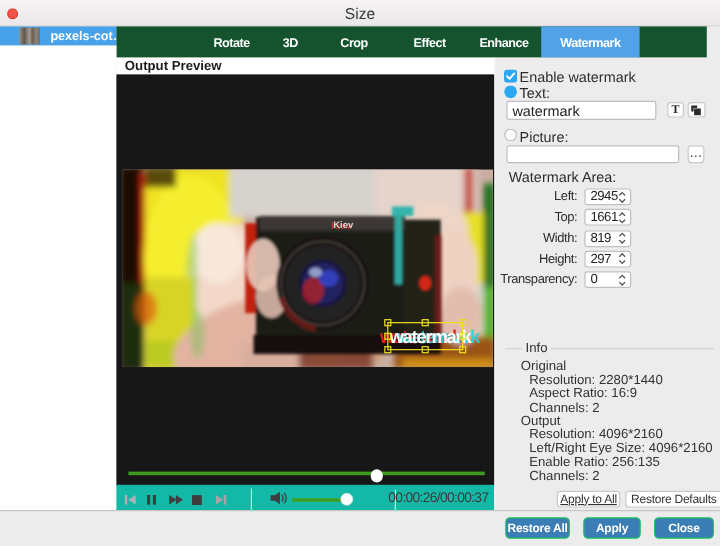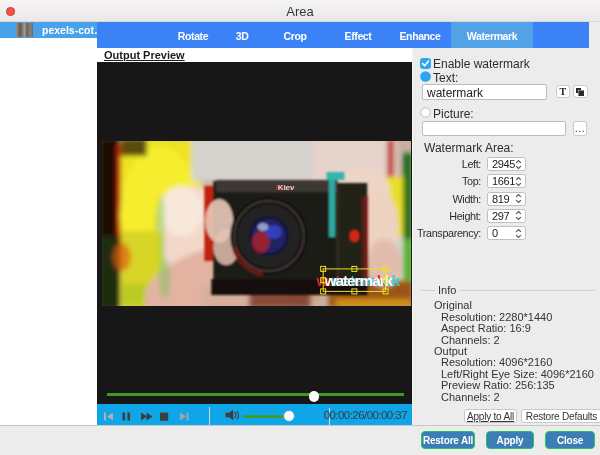--- a/index.html
+++ b/index.html
@@ -8,52 +8,52 @@
 #titlebar { position:absolute; left:0; top:0; width:600px; height:22px;
   background:linear-gradient(#f5f3f3,#eae8e8); border-bottom:1px solid #d8d6d6; }
 #closebtn { position:absolute; left:6px; top:7px; width:8.5px; height:8.5px; border-radius:50%;
   background:#f3544a; border:0.5px solid #d8392f; }
 #title { position:absolute; left:0; top:4px; width:600px; text-align:center;
   font-size:13px; color:#383838; }
 #listitem { position:absolute; left:0; top:22px; width:97px; height:16px; background:#47a2e9; }
 #thumb { position:absolute; left:16px; top:1px; width:17px; height:14px;
   background:linear-gradient(90deg,#9a948a 0%, #5f574d 25%, #a39a90 50%, #6d6158 65%, #8d8478 85%, #6e655c 100%); }
 #listitem span { position:absolute; left:42px; top:2px; font-size:10.5px; font-weight:bold; color:#fff; white-space:nowrap; }
-#tabbar { position:absolute; left:97px; top:22px; width:492px; height:26px; background:#3b82f6;text-align:right; }
+#tabbar { position:absolute; left:97px; top:22px; width:492px; height:26px; background:#14532d;text-align:right; }
 #seltab { position:absolute; left:354px; top:0; width:82px; height:26px; background:#52a2e8; }
 .tab { position:absolute; top:8px; font-size:10.5px; font-weight:bold; letter-spacing:-0.4px; color:#fff; transform:translateX(-50%); }
 #sidebar { position:absolute; left:0; top:38px; width:97px; height:387px; background:#fff; }
 #opstrip { position:absolute; left:97px; top:48px; width:315px; height:14px; background:#fff; }
-#opstrip span { position:absolute; left:7px; top:1px; font-size:11px; color:#1c1c1c; font-weight:bold;text-decoration:underline;}
+#opstrip span { position:absolute; left:7px; top:1px; font-size:11px; color:#1c1c1c; font-weight:bold;}
 #black { position:absolute; left:97px; top:62px; width:327px; height:343px; background:#171717; }
 #video { position:absolute; left:5px; top:79px; width:309px; height:165px; }
 #seekline { position:absolute; left:10px; top:331px; width:297px; height:2.5px; background:#3c9b20; }
 #seekknob { position:absolute; left:211.5px; top:329px; width:10.5px; height:10.5px; border-radius:50%; background:#fdfdfd; }
-#controls { position:absolute; left:97px; top:404px; width:315px; height:21px; background:#0ea5e9; }
+#controls { position:absolute; left:97px; top:404px; width:315px; height:21px; background:#14b8a6; }
 #rightpanel { position:absolute; left:412px; top:48px; width:188px; height:377px; background:#ececec; }
 #bottombar { position:absolute; left:0; top:425px; width:600px; height:30px; background:#ececec;
   border-top:1px solid #c6c6c6; }
 .bluebtn { position:absolute; height:18px; background:#3b7db5; border:1px solid #22c55e; border-radius:4px;
   color:#fff; font-size:10px; font-weight:bold; letter-spacing:-0.2px; display:flex; align-items:center; justify-content:center; white-space:nowrap; }
 .whitebtn { position:absolute; background:#fff; border:1px solid #c9c9c9; border-radius:3px;
   color:#333; font-size:10px; letter-spacing:-0.2px; display:flex; align-items:center; justify-content:center; white-space:nowrap; }
 .lbl { position:absolute; font-size:12px; color:#2d2d2d; white-space:nowrap; }
 .field { position:absolute; background:#fff; border:1px solid #bebebe; border-radius:2px; }
 .ilbl { position:absolute; font-size:11px; color:#333; white-space:nowrap; }
 .spin { position:absolute; left:75px; width:39px; height:14px; background:#fff;
   border:1px solid #c0c0c0; border-radius:2.5px; font-size:11px; letter-spacing:-0.4px; color:#222; padding-left:4px; }
 .spinrow { position:absolute; left:412px; width:188px; height:14px; }
 .spinrow .rl { position:absolute; right:119px; top:1px; font-size:10.8px; letter-spacing:-0.35px; color:#2d2d2d; }
 .chev { position:absolute; left:103px; top:1.5px; }
 </style>
 </head>
 <body>
 <div id="titlebar">
     <div id="closebtn"></div>
-    <div id="title">Area</div>
+    <div id="title">Size</div>
   </div>
 <div id="listitem">
     <div id="thumb"></div>
     <span>pexels-cot…</span>
   </div>
 <div id="tabbar">
   <div id="seltab"></div>
   <span class="tab" style="left:96px;">Rotate</span>
   <span class="tab" style="left:145px;">3D</span>
   <span class="tab" style="left:198px;">Crop</span>
@@ -274,21 +274,21 @@
 
 <div style="position:absolute; left:421px; top:290px; width:174px; height:1px; background:#d2d2d2;"></div>
 <span class="ilbl" style="left:435px; top:284px; background:#ececec; padding:0 3px;">Info</span>
 <span class="ilbl" style="left:434px; top:299px;">Original</span>
 <span class="ilbl" style="left:441px; top:310.7px;">Resolution: 2280*1440</span>
 <span class="ilbl" style="left:441px; top:322.1px;">Aspect Ratio: 16:9</span>
 <span class="ilbl" style="left:441px; top:333.5px;">Channels: 2</span>
 <span class="ilbl" style="left:434px; top:345px;">Output</span>
 <span class="ilbl" style="left:441px; top:356.4px;">Resolution: 4096*2160</span>
 <span class="ilbl" style="left:441px; top:367.8px;">Left/Right Eye Size: 4096*2160</span>
-<span class="ilbl" style="left:441px; top:379.2px;">Preview Ratio: 256:135</span>
+<span class="ilbl" style="left:441px; top:379.2px;">Enable Ratio: 256:135</span>
 <span class="ilbl" style="left:441px; top:390.6px;">Channels: 2</span>
 <div class="whitebtn" style="left:464px; top:409px; width:53px; height:14px; line-height:13px;text-decoration:underline;">Apply to All</div>
 <div class="whitebtn" style="left:521px; top:409px; width:81px; height:14px; line-height:13px;">Restore Defaults</div>
 <div id="bottombar">
   <div class="bluebtn" style="left:421px; top:5px; width:54px;">Restore All</div>
   <div class="bluebtn" style="left:486px; top:5px; width:48px;">Apply</div>
   <div class="bluebtn" style="left:545px; top:5px; width:50px;">Close</div>
 </div>
 
 </body></html>

